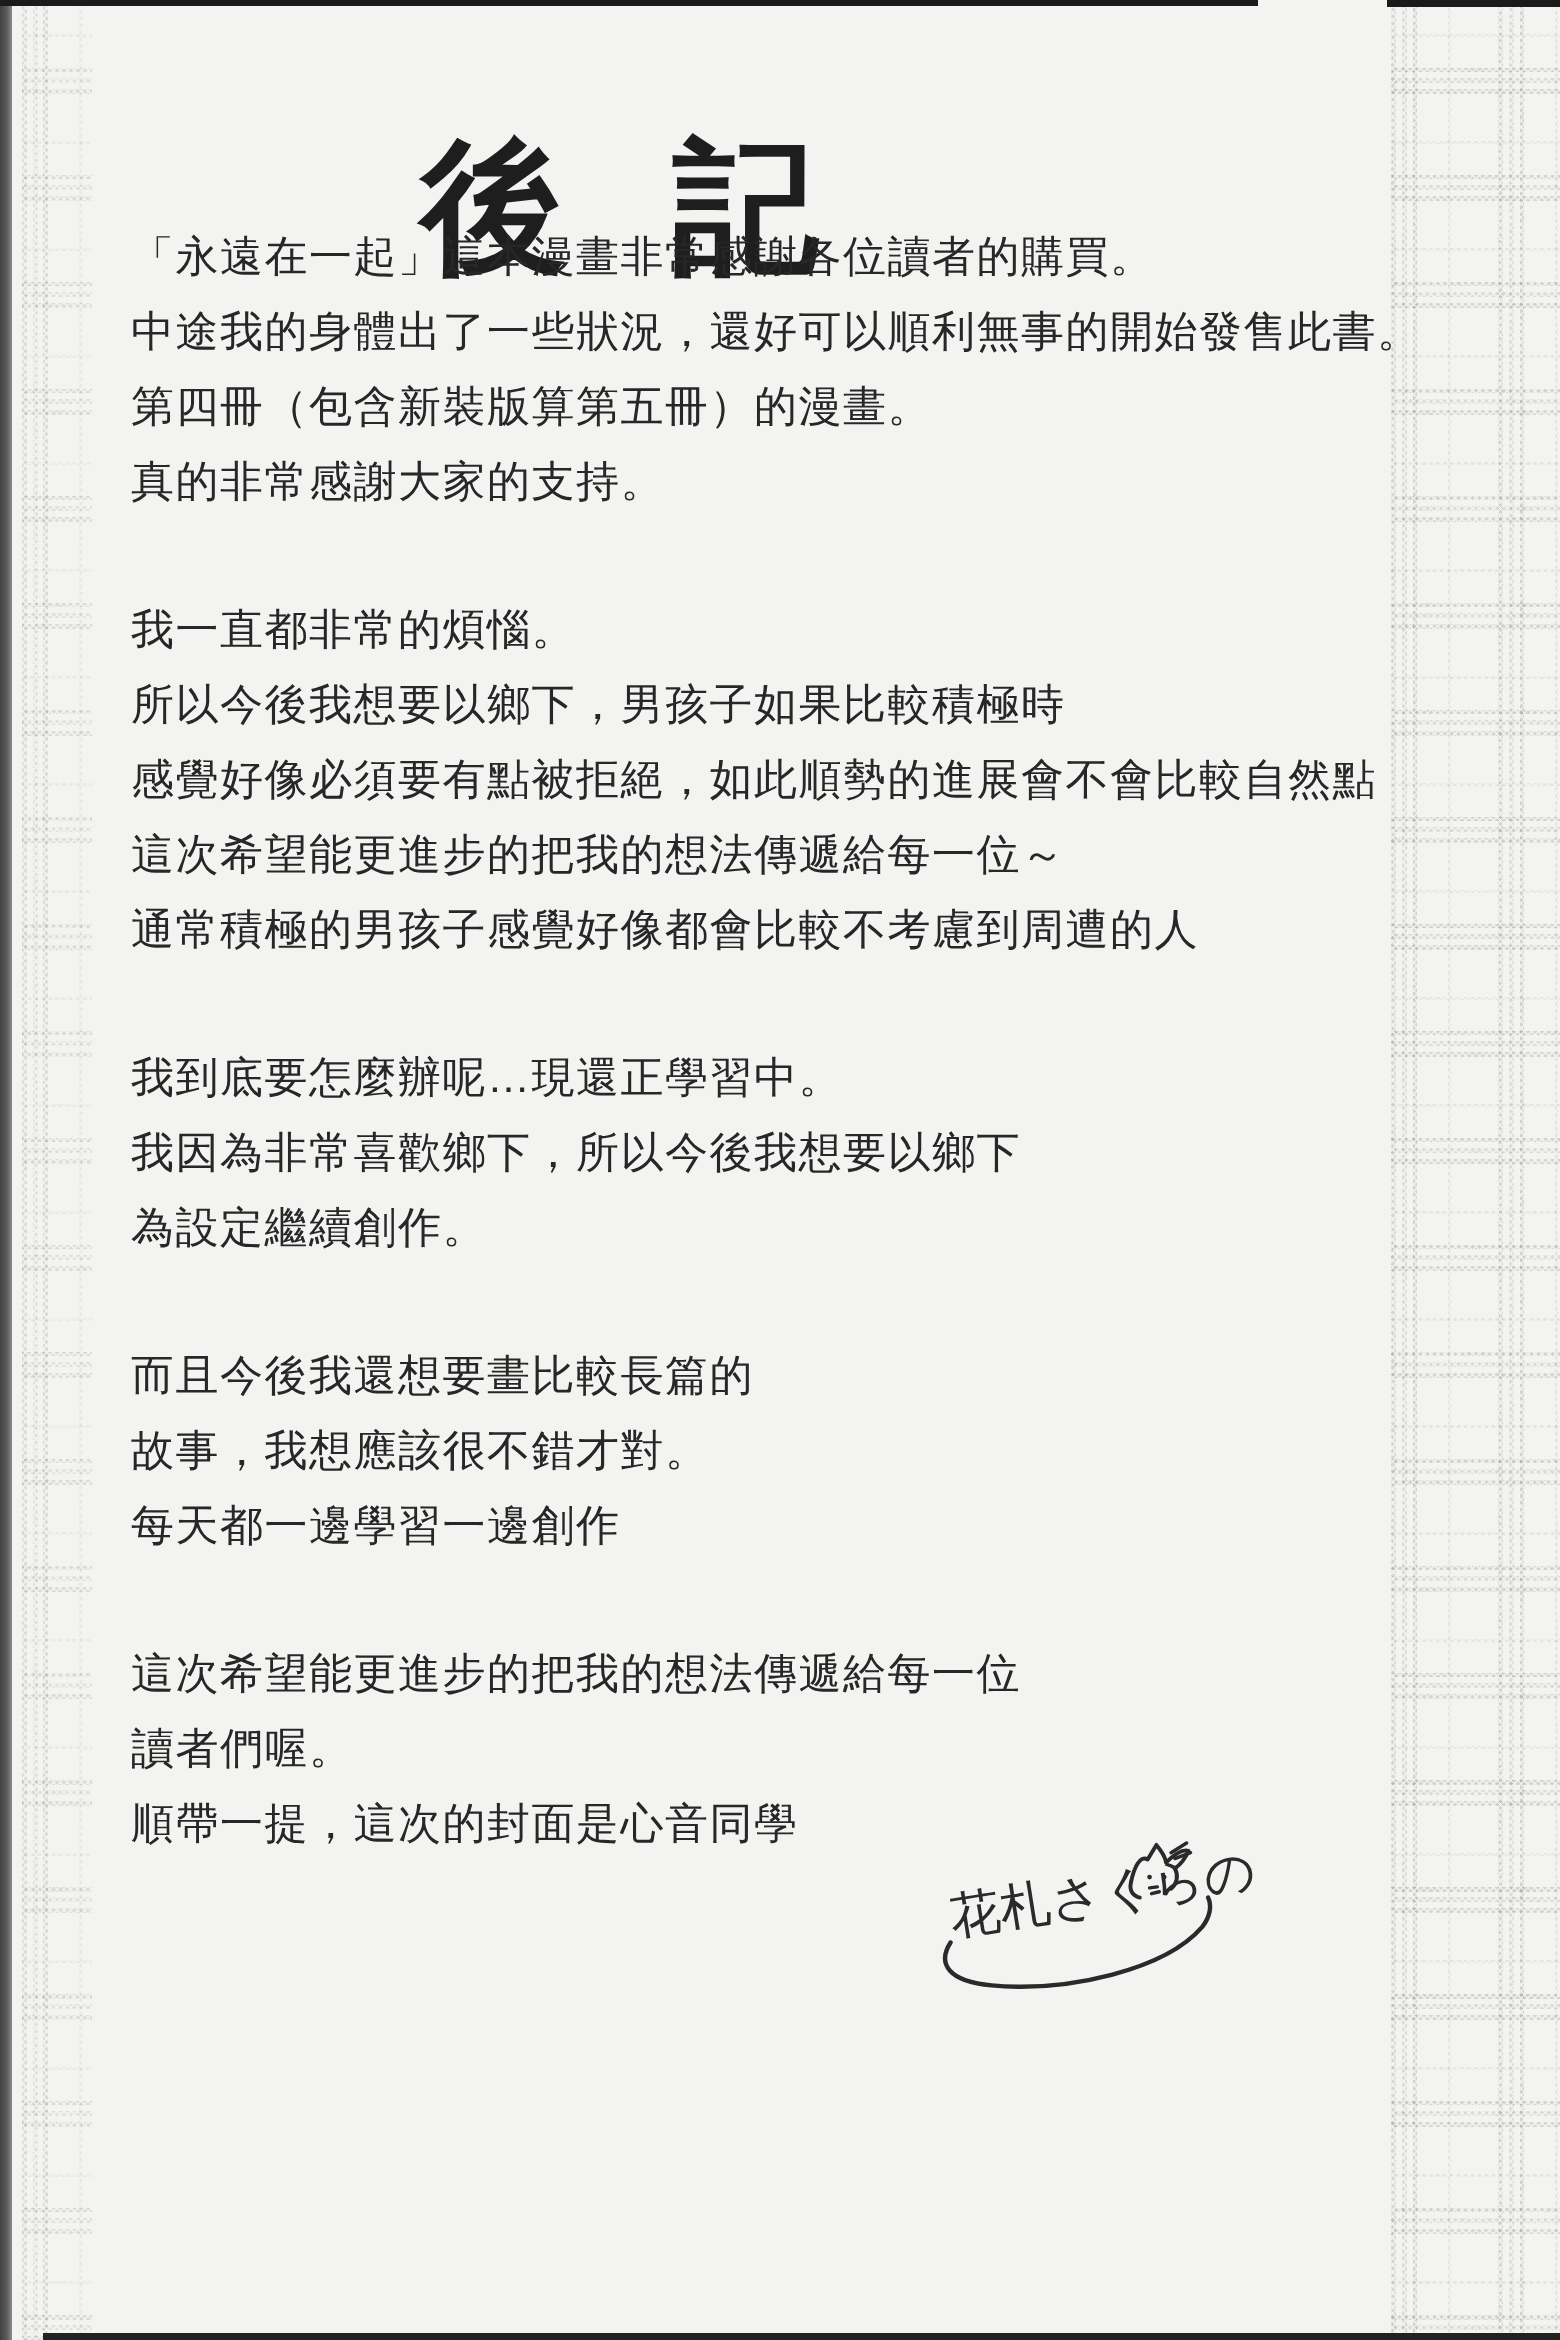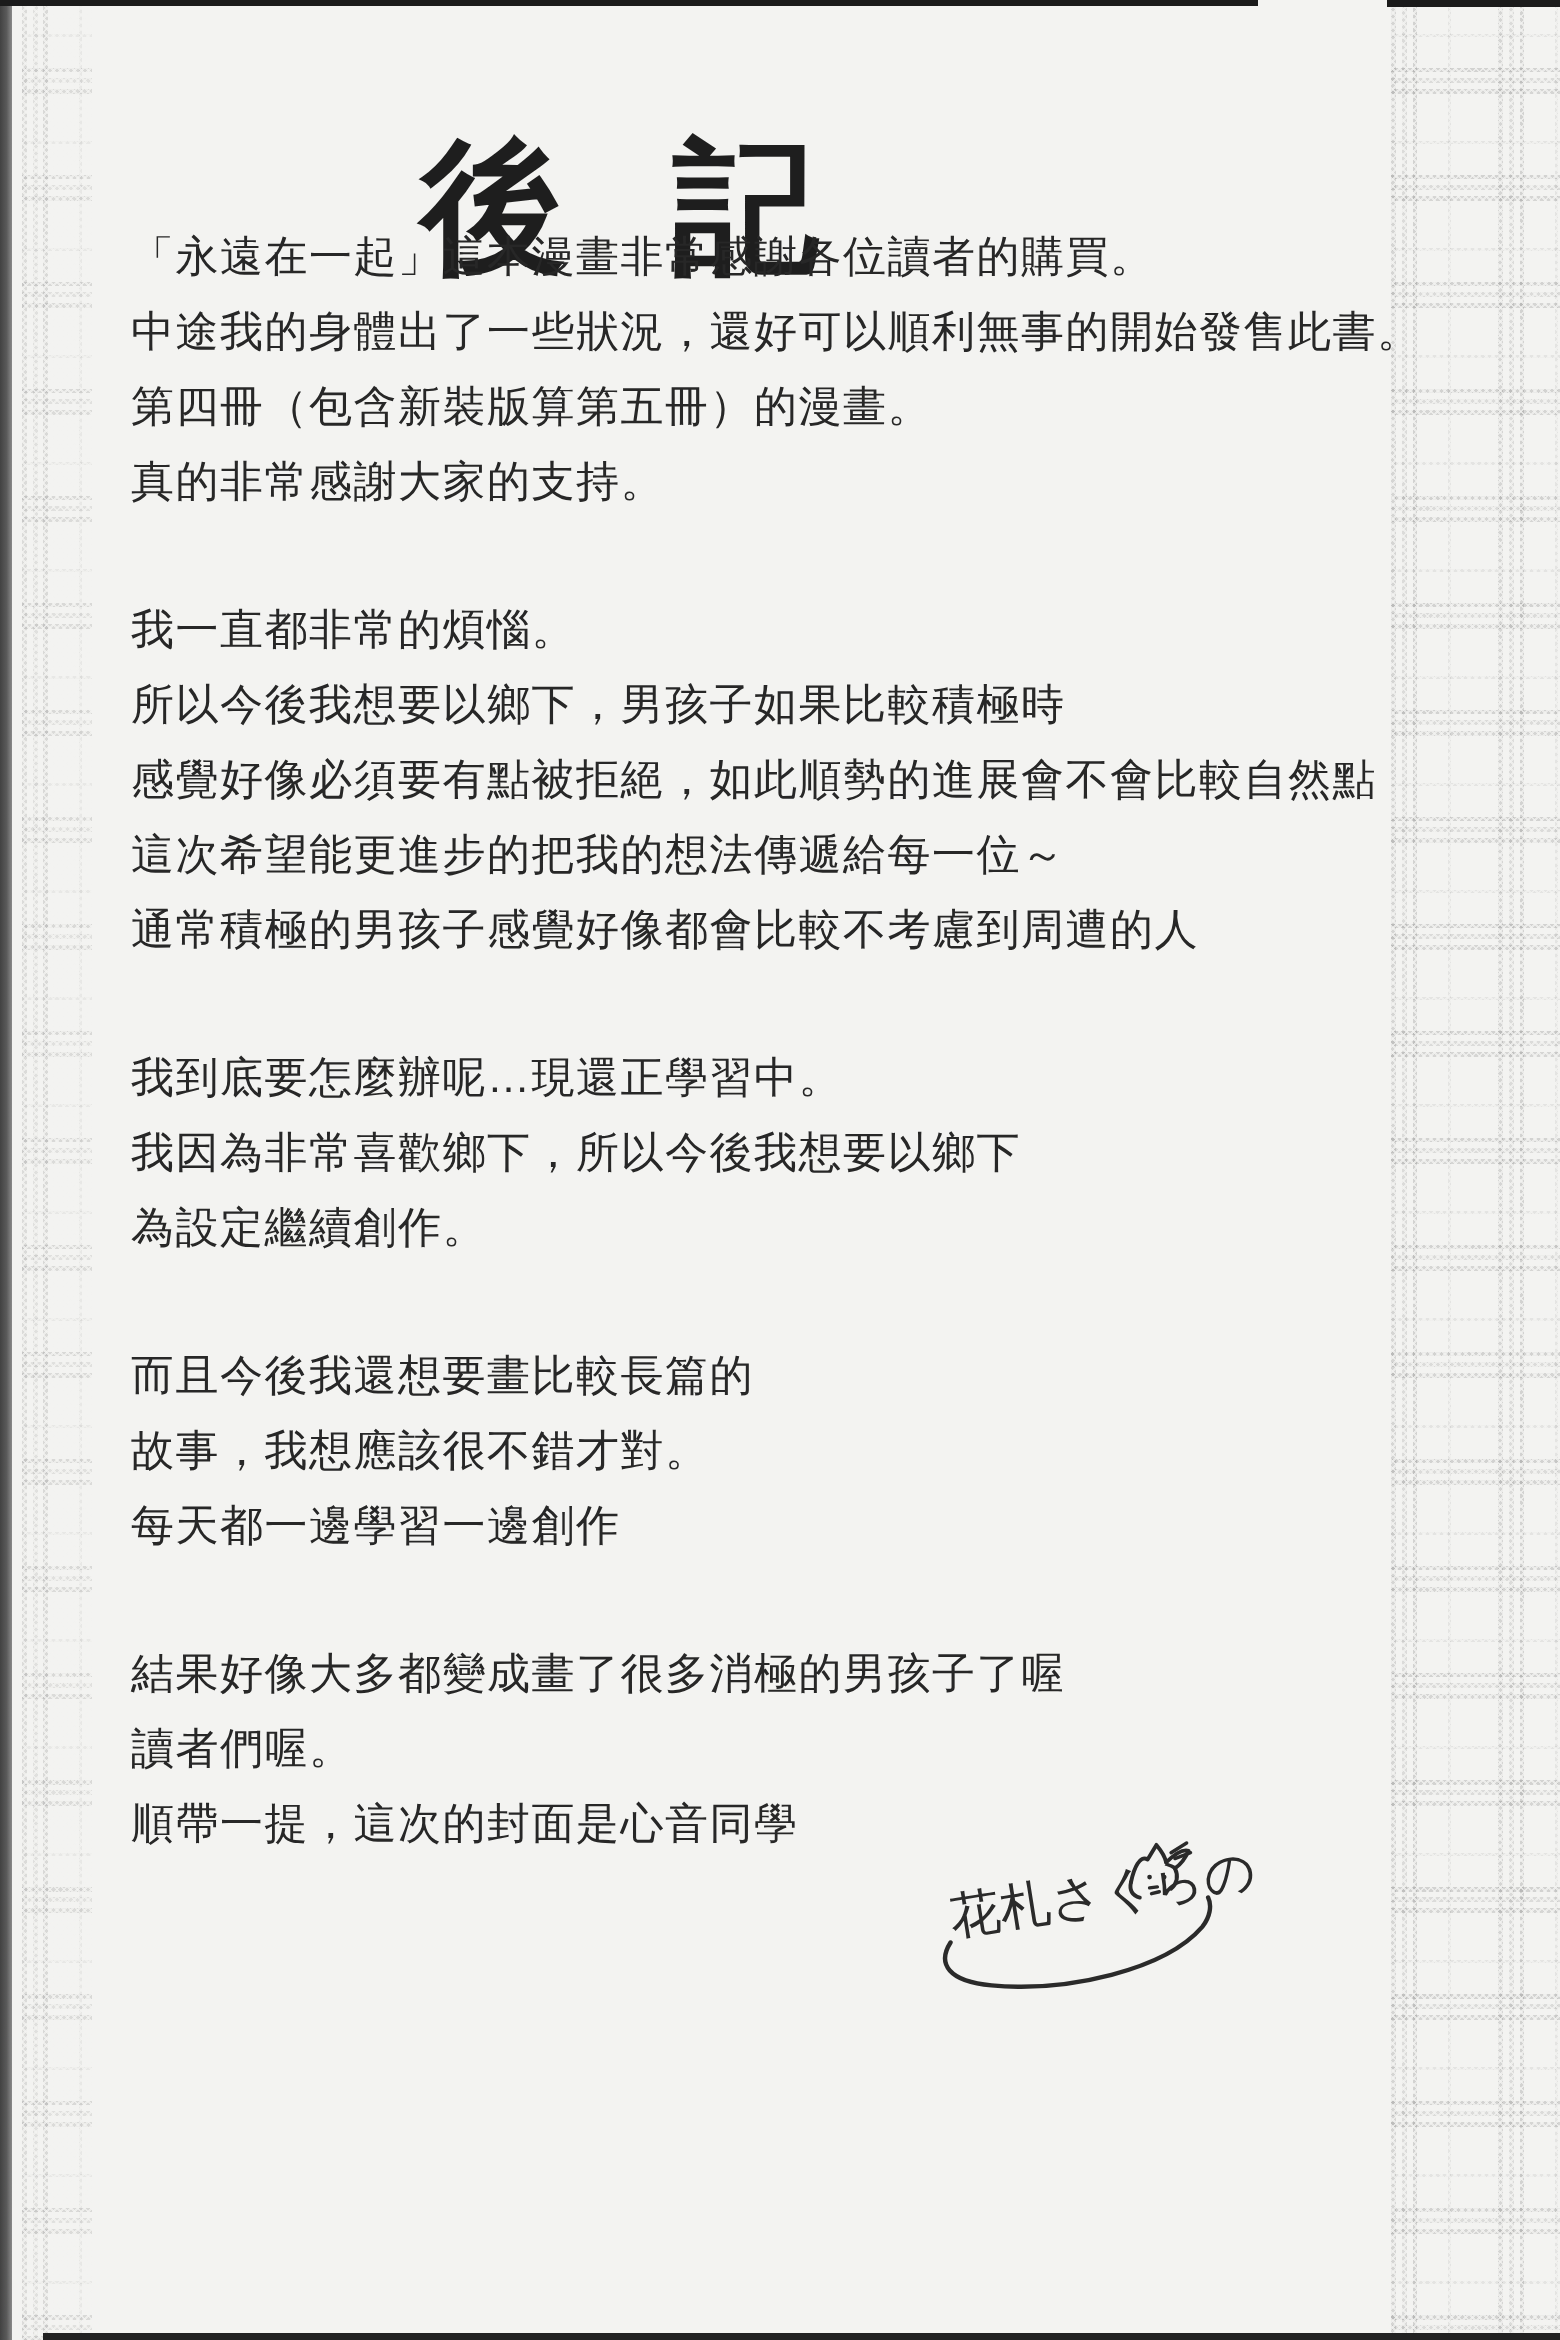--- a/index.html
+++ b/index.html
@@ -89,21 +89,21 @@
       <div class="line">我到底要怎麼辦呢…現還正學習中。</div>
       <div class="line">我因為非常喜歡鄉下，所以今後我想要以鄉下</div>
       <div class="line">為設定繼續創作。</div>
     </div>
     <div class="paragraph">
       <div class="line">而且今後我還想要畫比較長篇的</div>
       <div class="line">故事，我想應該很不錯才對。</div>
       <div class="line">每天都一邊學習一邊創作</div>
     </div>
     <div class="paragraph">
-      <div class="line">結果好像大多都變成畫了很多消極的男孩子了喔</div>
+      <div class="line">這次希望能更進步的把我的想法傳遞給每一位</div>
       <div class="line">讀者們喔。</div>
       <div class="line">順帶一提，這次的封面是心音同學</div>
     </div>
   </div>
 
   <div class="signature">
     <svg viewBox="0 0 330 180" xmlns="http://www.w3.org/2000/svg">
 
       <g fill="none" stroke="#2a2a2a" stroke-width="4" stroke-linecap="round" stroke-linejoin="round">
         <path d="M205,50 C208,36 214,22 222,27 L231,12 C236,18 240,24 241,30"></path>

